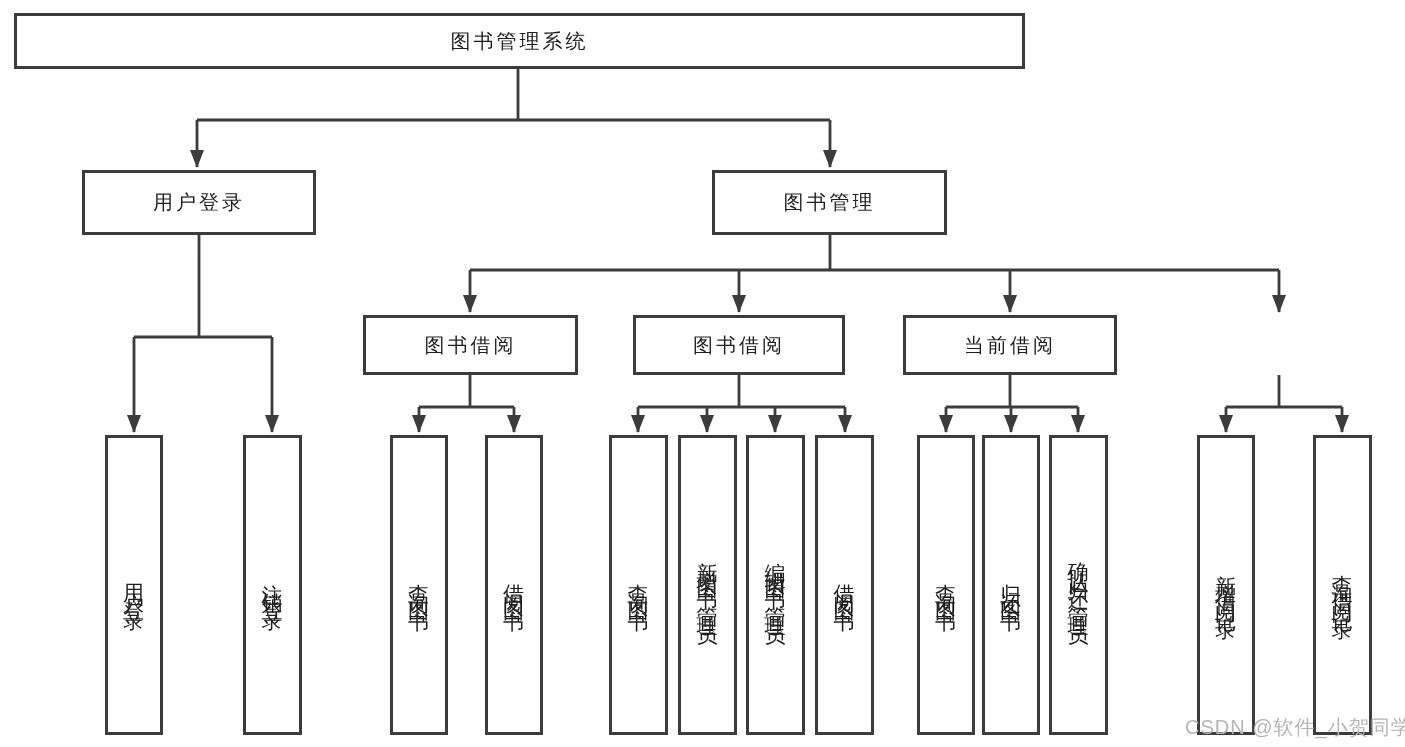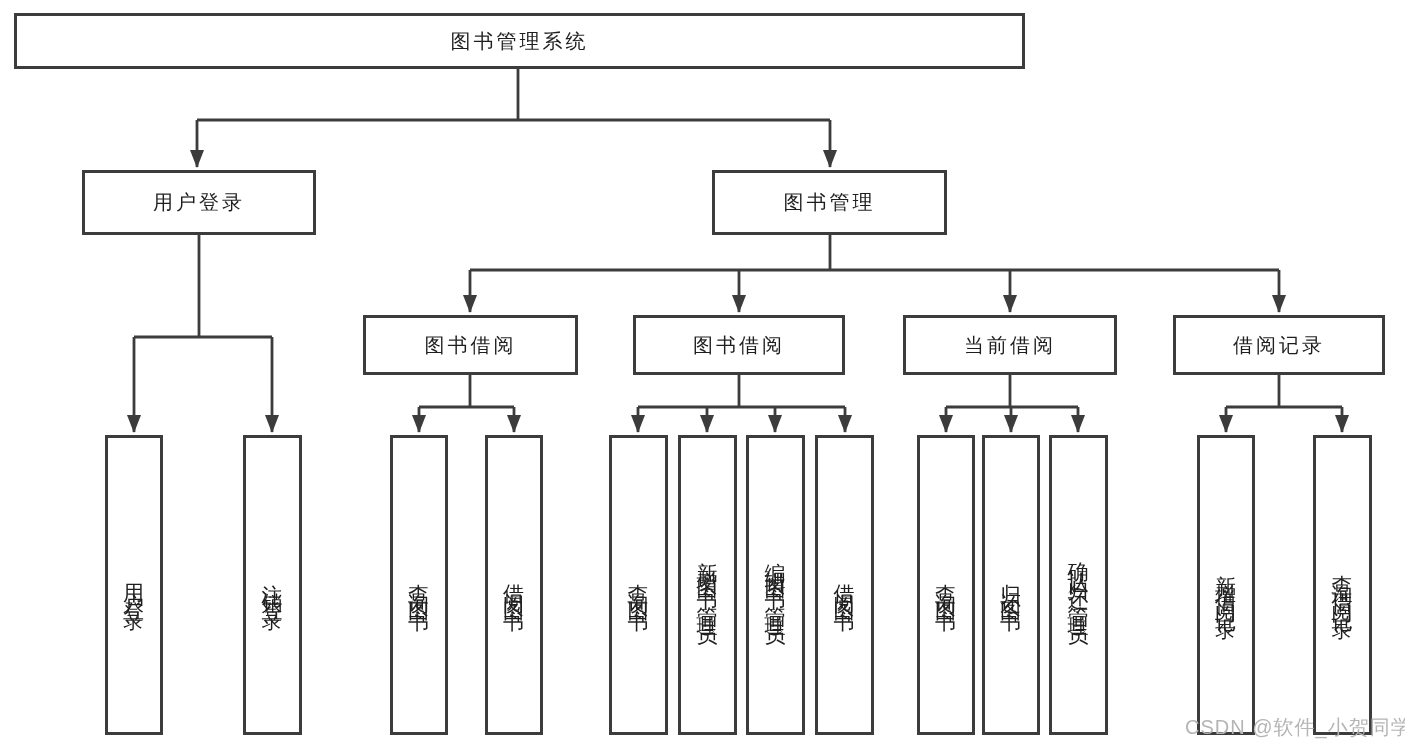--- a/index.html
+++ b/index.html
@@ -141,23 +141,20 @@
 
   <div class="box lvl3" style="left:363px; width:215px;">
     <span class="h-label">图书借阅</span>
   </div>
   <div class="box lvl3" style="left:903px; width:214px;">
     <span class="h-label">当前借阅</span>
   </div>
   <div class="box lvl3" style="left:633px; width:212px;">
     <span class="h-label">图书借阅</span>
   </div>
-  <div class="box lvl3" style="left:1173px; width:212px;">
-    <span class="h-label">借阅记录</span>
-  </div>
 
   <div class="box leaf" style="left:105px; width:58px;">
     <span class="v-label">用户登录</span>
   </div>
   <div class="box leaf" style="left:243px; width:59px;">
     <span class="v-label">注销登录</span>
   </div>
 
   <div class="box leaf" style="left:390px; width:58px;">
     <span class="v-label">查询图书</span>

